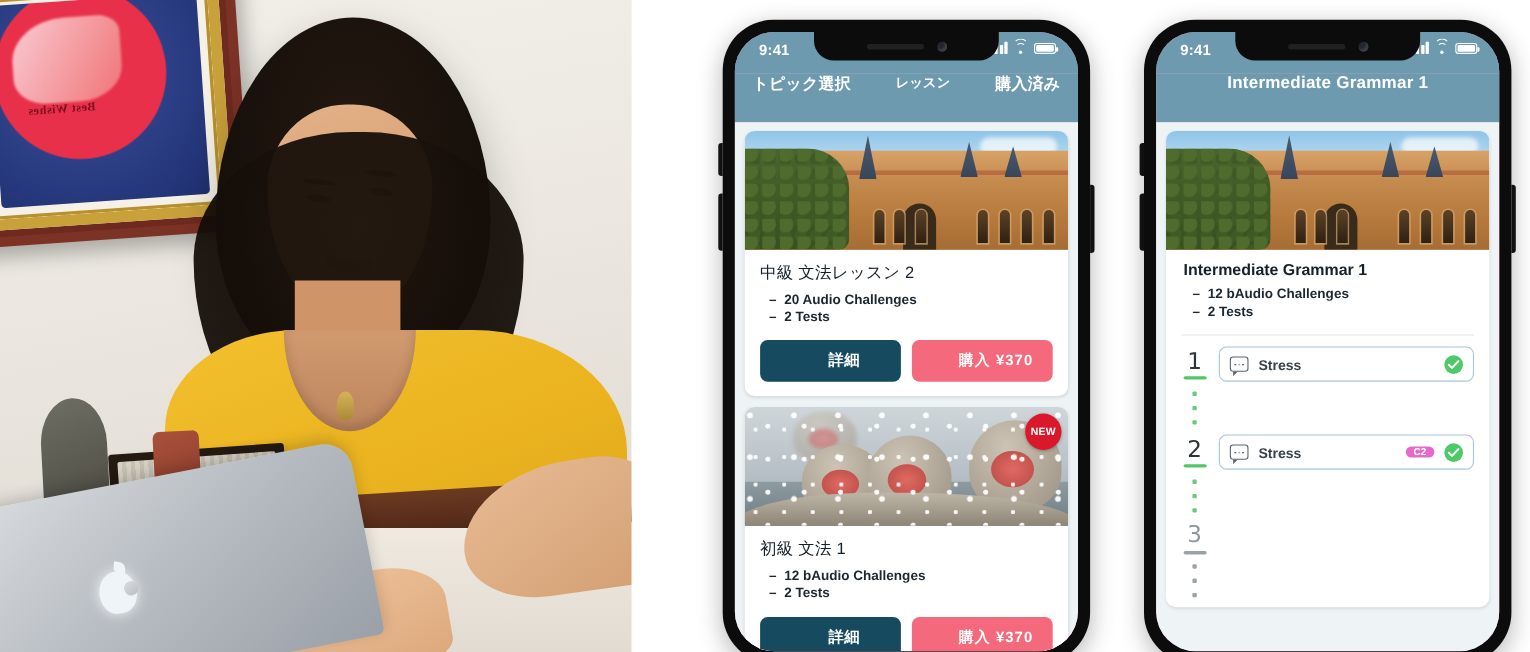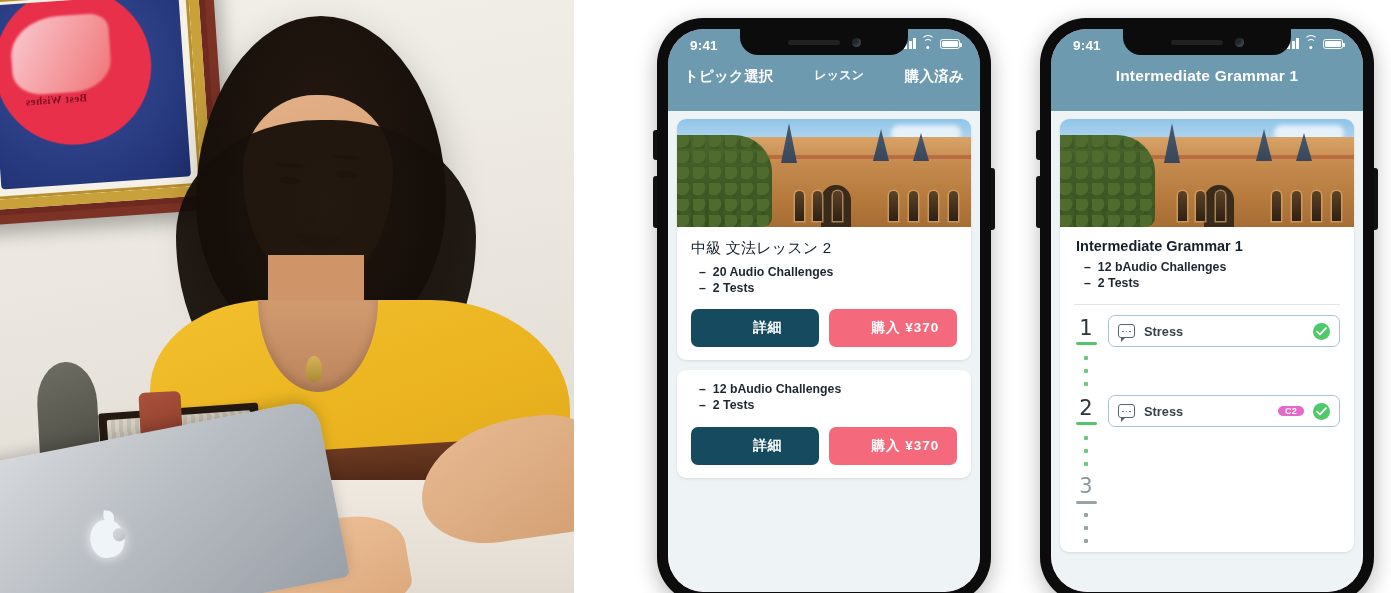--- a/index.html
+++ b/index.html
@@ -489,21 +489,40 @@
                 </li>
               </ul>
               <div class="card-actions">
                 <button class="btn btn-detail">詳細</button>
                 <button class="btn btn-buy">購入  ¥370</button>
               </div>
             </div>
           </div>
 
           <div class="card">
+            <div class="card-img img-monkey">
+              <span class="water"></span>
+              <span class="mk m0">
+                  <span class="face"></span>
+                </span>
+              <span class="mk m1">
+                  <span class="face"></span>
+                </span>
+              <span class="mk m2">
+                  <span class="face"></span>
+                </span>
+              <span class="mk m3">
+                  <span class="face"></span>
+                </span>
+              <span class="rock"></span>
+              <span class="snow"></span>
+              <span class="badge-new">NEW</span>
+            </div>
             <div class="card-body">
+              <div class="card-title">初級 文法 1</div>
               <ul class="feat">
                 <li>
                   <span class="dash">–</span>
                   <span>12 bAudio Challenges</span>
                 </li>
                 <li>
                   <span class="dash">–</span>
                   <span>2 Tests</span>
                 </li>
               </ul>

